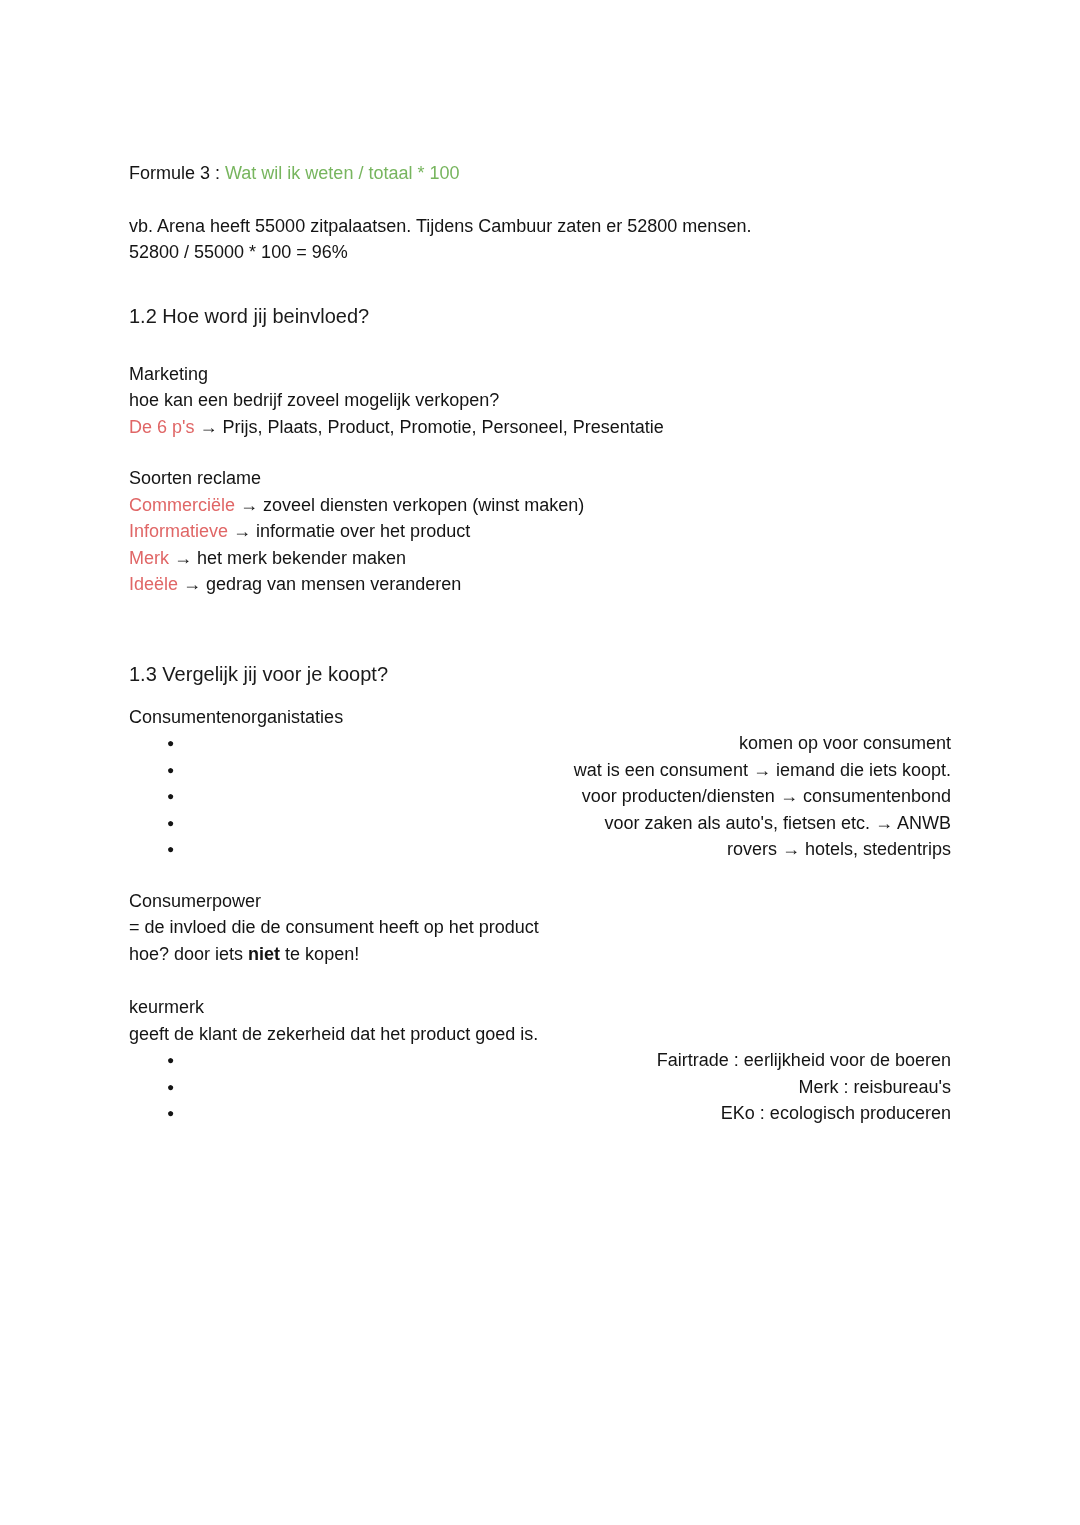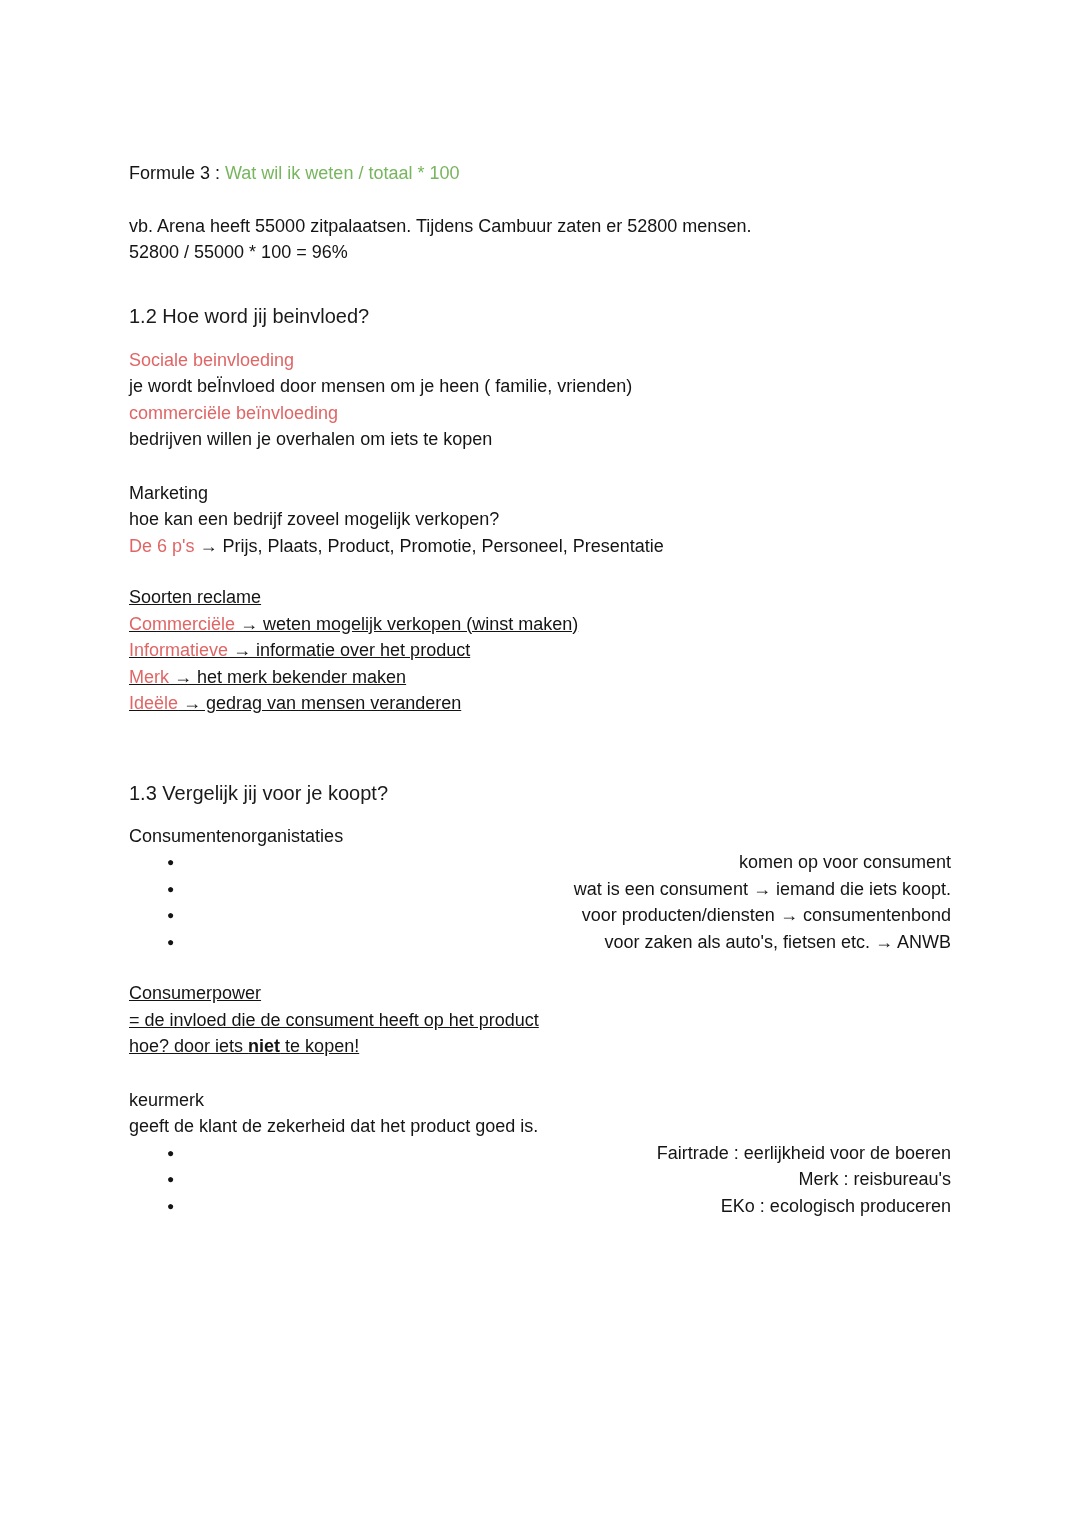--- a/index.html
+++ b/index.html
@@ -19,21 +19,21 @@
     width: 1080px;
     height: 1525px;
     padding: 160px 129px 0 129px;
     background: #ffffff;
     font-size: 18px;
     line-height: 26.5px;
   }
   .para { margin: 0; }
   .mt26 { margin-top: 26px; }
   .mt27 { margin-top: 27px; }
-  .mt25 { margin-top: 25px; text-decoration: underline; }
+  .mt25 { margin-top: 25px; }
   .line { min-height: 26.5px; }
   .heading {
     font-size: 20px;
     line-height: 36px;
     font-weight: 400;
     color: #1a1a1a;
     margin: 32px 0 13px 0;
   }
   .heading.h13 { margin: 58px 0 12px 0; }
   .red   { color: #e06666; }
@@ -69,39 +69,33 @@
     <span>Formule 3 : </span><span class="green">Wat wil ik weten / totaal * 100</span>
   </div>
 
   <div class="para mt26">
     <div class="line">vb. Arena heeft 55000 zitpalaatsen. Tijdens Cambuur zaten er 52800 mensen.</div>
     <div class="line">52800 / 55000 * 100 = 96%</div>
   </div>
 
   <div class="heading">1.2 Hoe word jij beinvloed?</div>
 
-  <div class="para">
-    <div class="line red">Sociale beinvloeding</div>
-    <div class="line">je wordt beÏnvloed door mensen om je heen ( familie, vrienden)</div>
-    <div class="line red">commerciële beïnvloeding</div>
-    <div class="line">bedrijven willen je overhalen om iets te kopen</div>
-  </div>
 
   <div class="para mt27">
     <div class="line">Marketing</div>
     <div class="line">hoe kan een bedrijf zoveel mogelijk verkopen?</div>
     <div class="line">
       <span class="red">De 6 p's</span><span> → Prijs, Plaats, Product, Promotie, Personeel, Presentatie</span>
     </div>
   </div>
 
   <div class="para mt25">
     <div class="line">Soorten reclame</div>
     <div class="line">
-      <span class="red">Commerciële</span><span> → weten mogelijk verkopen (winst maken)</span>
+      <span class="red">Commerciële</span><span> → zoveel diensten verkopen (winst maken)</span>
     </div>
     <div class="line">
       <span class="red">Informatieve</span><span> → informatie over het product</span>
     </div>
     <div class="line">
       <span class="red">Merk</span><span> → het merk bekender maken</span>
     </div>
     <div class="line">
       <span class="red">Ideële</span><span> → gedrag van mensen veranderen</span>
     </div>
@@ -109,20 +103,21 @@
 
   <div class="heading h13">1.3 Vergelijk jij voor je koopt?</div>
 
   <div class="para">
     <div class="line">Consumentenorganistaties</div>
     <ul class="bullets">
       <li>komen op voor consument</li>
       <li>wat is een consument → iemand die iets koopt.</li>
       <li>voor producten/diensten → consumentenbond</li>
       <li>voor zaken als auto's, fietsen etc. → ANWB</li>
+      <li>rovers → hotels, stedentrips</li>
     </ul>
   </div>
 
 
   <div class="para mt25">
     <div class="line">Consumerpower</div>
     <div class="line">= de invloed die de consument heeft op het product</div>
     <div class="line">
       <span>hoe? door iets </span><span class="bold">niet</span><span> te kopen!</span>
     </div>

